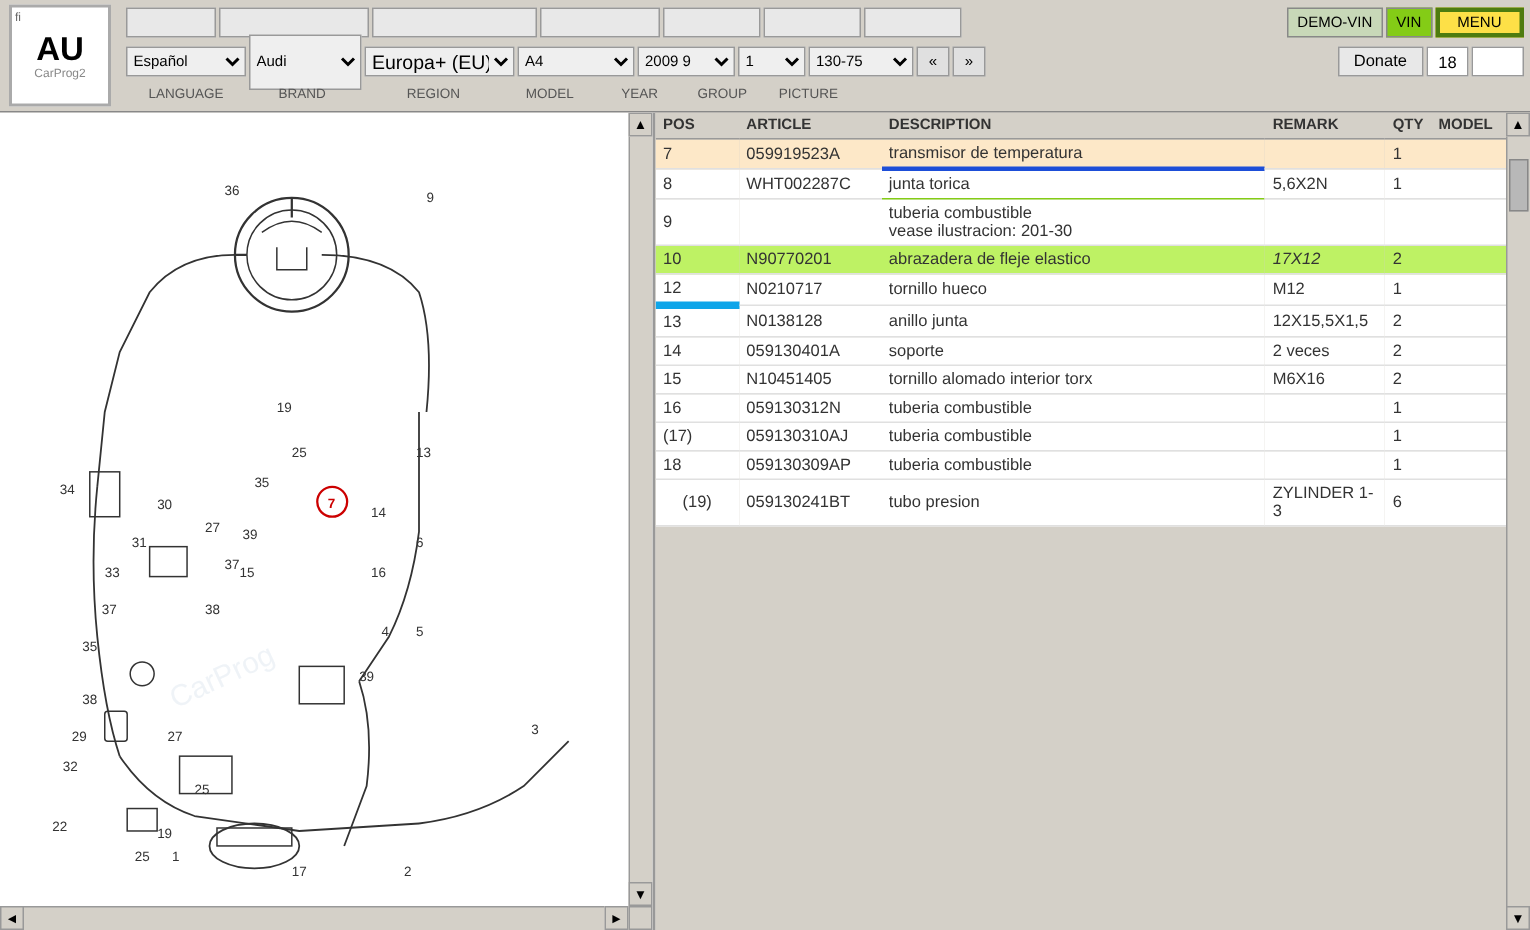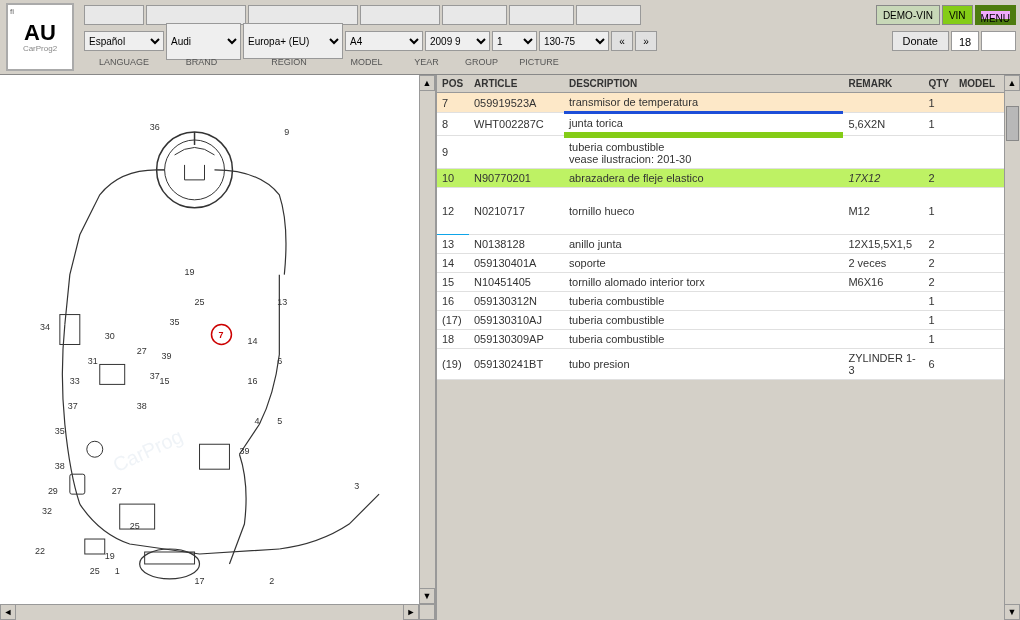--- a/index.html
+++ b/index.html
@@ -27,27 +27,27 @@
         <input type="text" style="height: 20px; width: 60px; border: 1px solid rgb(153, 153, 153); background: rgb(232, 232, 232); font-size: 10px;">
         <input type="text" style="height: 20px; width: 100px; border: 1px solid rgb(153, 153, 153); background: rgb(232, 232, 232); font-size: 10px;">
         <input type="text" style="height: 20px; width: 110px; border: 1px solid rgb(153, 153, 153); background: rgb(232, 232, 232); font-size: 10px;">
         <input type="text" style="height: 20px; width: 80px; border: 1px solid rgb(153, 153, 153); background: rgb(232, 232, 232); font-size: 10px;">
         <input type="text" style="height: 20px; width: 65px; border: 1px solid rgb(153, 153, 153); background: rgb(232, 232, 232); font-size: 10px;">
         <input type="text" style="height: 20px; width: 65px; border: 1px solid rgb(153, 153, 153); background: rgb(232, 232, 232); font-size: 10px;">
         <input type="text" style="height: 20px; width: 65px; border: 1px solid rgb(153, 153, 153); background: rgb(232, 232, 232); font-size: 10px;">
         <div style="flex:1;"></div>
         <button style="padding:2px 6px; background:#c8d8b8; border:1px solid #888; cursor:pointer; font-size:10px; height:20px;">DEMO-VIN</button>
         <button style="padding:2px 6px; background:#84cc16; border:1px solid #888; cursor:pointer; font-size:10px; height:20px;">VIN</button>
-        <button style="padding:2px 0; background:#f0abfc; border:6px solid #4d7c0f; cursor:pointer; font-size:10px; height:20px;">MENU</button>
+        <button style="padding:2px 12px; background:#fde047; border:3px solid #4d7c0f; cursor:pointer; font-size:10px; height:20px;">MENU</button>
       </div>
 
       <div style="display:flex; align-items:center; height:26px; padding:2px 4px; gap:2px;">
         <select style="height:20px; width:80px; border:1px solid #999; font-size:10px;"><option selected="">Español</option><option>English</option><option>Deutsch</option><option>Français</option></select>
         <select style="height:37px; width:75px; border:1px solid #999; font-size:10px;"><option selected="">Audi</option><option>BMW</option><option>Mercedes</option><option>VW</option></select>
-        <select style="height:36px; width:100px; border:1px solid #999; font-size:10px;"><option selected="">Europa+ (EU)</option><option>USA</option><option>Japan</option></select>
+        <select style="height:20px; width:100px; border:1px solid #999; font-size:13px;"><option selected="">Europa+ (EU)</option><option>USA</option><option>Japan</option></select>
         <select style="height:20px; width:78px; border:1px solid #999; font-size:10px;"><option selected="">A4</option><option>A3</option><option>A6</option><option>A8</option><option>Q5</option></select>
         <select style="height:20px; width:65px; border:1px solid #999; font-size:10px;"><option selected="">2009 9</option><option>2008</option><option>2007</option><option>2010</option></select>
         <select style="height:20px; width:45px; border:1px solid #999; font-size:10px;"><option selected="">1</option><option>2</option><option>3</option><option>4</option></select>
         <select style="height:20px; width:70px; border:1px solid #999; font-size:10px;"><option selected="">130-75</option><option>130-76</option><option>130-77</option></select>
         <button style="width:22px; height:20px; background:#e0e0e0; border:1px solid #999; cursor:pointer; font-size:10px; padding:0;">«</button>
         <button style="width:22px; height:20px; background:#e0e0e0; border:1px solid #999; cursor:pointer; font-size:10px; padding:0;">»</button>
         <div style="flex:1;"></div>
         <button style="padding:2px 10px; background:#e8e8e8; border:1px solid #999; cursor:pointer; font-size:11px; height:20px;">Donate</button>
         <div style="width:28px; height:20px; border:1px solid #999; background:white; text-align:center; line-height:20px; font-size:11px;">18</div>
         <input type="text" style="width: 35px; height: 20px; border: 1px solid rgb(153, 153, 153); background: white; font-size: 10px;">
@@ -187,21 +187,21 @@
     <td style="padding:3px 5px; border-bottom:1px solid #e0e0e0; color:#333;">7</td>
     <td style="padding:3px 5px; border-bottom:1px solid #e0e0e0; color:#333;">059919523A</td>
     <td style="padding:3px 5px; border-bottom:3px solid #1d4ed8; color:#333;">transmisor de temperatura</td>
     <td style="padding:3px 5px; border-bottom:1px solid #e0e0e0; color:#333;"></td>
     <td style="padding:3px 5px; border-bottom:1px solid #e0e0e0; color:#333;">1</td>
     <td style="padding:3px 5px; border-bottom:1px solid #e0e0e0; color:#333;"></td>
   </tr>
               <tr style="background: white;">
     <td style="padding:3px 5px; border-bottom:1px solid #e0e0e0; color:#333;">8</td>
     <td style="padding:3px 5px; border-bottom:1px solid #e0e0e0; color:#333;">WHT002287C</td>
-    <td style="padding:3px 5px; border-bottom:6px solid #84cc16; color:#333;">junta torica</td>
+    <td style="padding:3px 5px; border-bottom:1px solid #84cc16; color:#333;">junta torica</td>
     <td style="padding:3px 5px; border-bottom:1px solid #e0e0e0; color:#333;">5,6X2N</td>
     <td style="padding:3px 5px; border-bottom:1px solid #e0e0e0; color:#333;">1</td>
     <td style="padding:3px 5px; border-bottom:1px solid #e0e0e0; color:#333;"></td>
   </tr>
               <tr style="background: white;">
     <td style="padding:3px 5px; border-bottom:1px solid #e0e0e0; color:#333;">9</td>
     <td style="padding:3px 5px; border-bottom:1px solid #e0e0e0; color:#333;"></td>
     <td style="padding:3px 5px; border-bottom:1px solid #e0e0e0; color:#333;">tuberia combustible<br>vease ilustracion: 201-30</td>
     <td style="padding:3px 5px; border-bottom:1px solid #e0e0e0; color:#333;"></td>
     <td style="padding:3px 5px; border-bottom:1px solid #e0e0e0; color:#333;"></td>
@@ -209,21 +209,21 @@
   </tr>
               <tr style="background: #bef264;">
     <td style="padding:3px 5px; border-bottom:1px solid #e0e0e0; color:#333;">10</td>
     <td style="padding:3px 5px; border-bottom:1px solid #e0e0e0; color:#333;">N90770201</td>
     <td style="padding:3px 5px; border-bottom:1px solid #e0e0e0; color:#333;">abrazadera de fleje elastico</td>
     <td style="padding:3px 5px; border-bottom:1px solid #e0e0e0; color:#333;font-style:italic;">17X12</td>
     <td style="padding:3px 5px; border-bottom:1px solid #e0e0e0; color:#333;">2</td>
     <td style="padding:3px 5px; border-bottom:1px solid #e0e0e0; color:#333;"></td>
   </tr>
               <tr style="background: white;">
-    <td style="padding:17px 5px; border-bottom:1px solid #0ea5e9; color:#333;">12</td>
+    <td style="padding:3px 5px; border-bottom:5px solid #0ea5e9; color:#333;">12</td>
     <td style="padding:3px 5px; border-bottom:1px solid #e0e0e0; color:#333;">N0210717</td>
     <td style="padding:3px 5px; border-bottom:1px solid #e0e0e0; color:#333;">tornillo hueco</td>
     <td style="padding:3px 5px; border-bottom:1px solid #e0e0e0; color:#333;">M12</td>
     <td style="padding:3px 5px; border-bottom:1px solid #e0e0e0; color:#333;">1</td>
     <td style="padding:3px 5px; border-bottom:1px solid #e0e0e0; color:#333;"></td>
   </tr>
               <tr style="background: white;">
     <td style="padding:3px 5px; border-bottom:1px solid #e0e0e0; color:#333;">13</td>
     <td style="padding:3px 5px; border-bottom:1px solid #e0e0e0; color:#333;">N0138128</td>
     <td style="padding:3px 5px; border-bottom:1px solid #e0e0e0; color:#333;">anillo junta</td>
@@ -265,21 +265,21 @@
   </tr>
               <tr style="background: white;">
     <td style="padding:3px 5px; border-bottom:1px solid #e0e0e0; color:#333;">18</td>
     <td style="padding:3px 5px; border-bottom:1px solid #e0e0e0; color:#333;">059130309AP</td>
     <td style="padding:3px 5px; border-bottom:1px solid #e0e0e0; color:#333;">tuberia combustible</td>
     <td style="padding:3px 5px; border-bottom:1px solid #e0e0e0; color:#333;"></td>
     <td style="padding:3px 5px; border-bottom:1px solid #e0e0e0; color:#333;">1</td>
     <td style="padding:3px 5px; border-bottom:1px solid #e0e0e0; color:#333;"></td>
   </tr>
               <tr style="background: white;">
-    <td style="padding:3px 5px; border-bottom:1px solid #e0e0e0; color:#333;">(19)</td>
+    <td style="padding:3px 18px; border-bottom:1px solid #e0e0e0; color:#333;">(19)</td>
     <td style="padding:3px 5px; border-bottom:1px solid #e0e0e0; color:#333;">059130241BT</td>
     <td style="padding:3px 5px; border-bottom:1px solid #e0e0e0; color:#333;">tubo presion</td>
     <td style="padding:3px 5px; border-bottom:1px solid #e0e0e0; color:#333;">ZYLINDER 1-3</td>
     <td style="padding:3px 5px; border-bottom:1px solid #e0e0e0; color:#333;">6</td>
     <td style="padding:3px 5px; border-bottom:1px solid #e0e0e0; color:#333;"></td>
   </tr>
             </tbody>
         </table>
       </div>
     </div>

